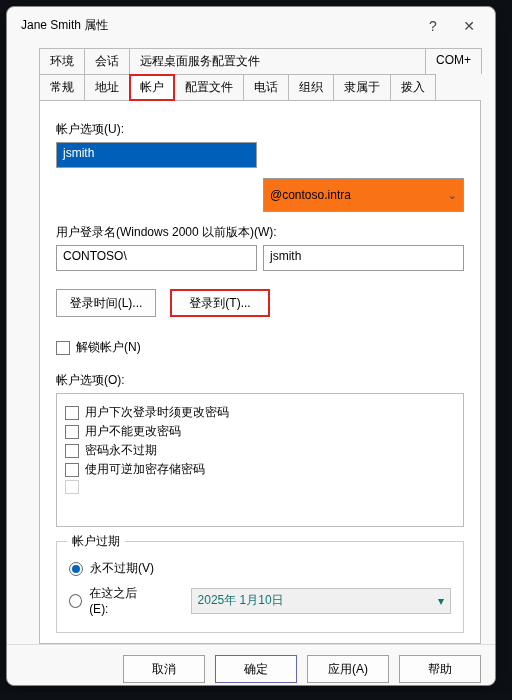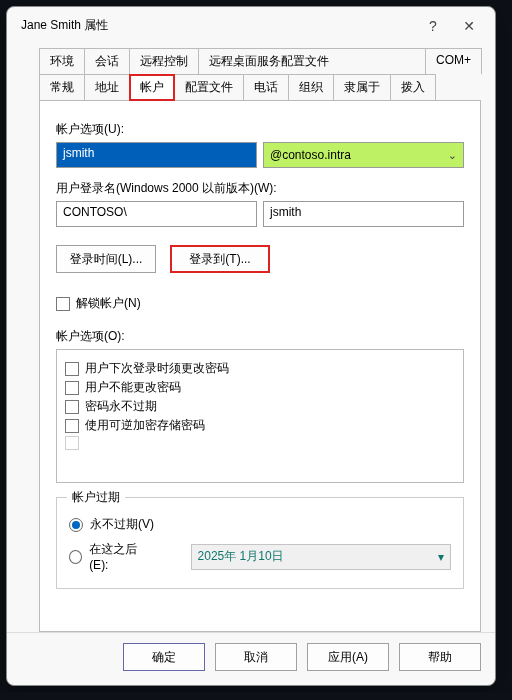--- a/index.html
+++ b/index.html
@@ -33,22 +33,22 @@
     padding: 14px 16px 10px 16px; flex: 1; overflow: hidden;
   }
   .redbox { outline: 2.5px solid #d22; outline-offset: -2px; }
   .lbl { margin: 6px 0 4px 0; }
   .row { display: flex; gap: 6px; }
   .txt {
     height: 26px; padding: 3px 6px; border: 1px solid #9a9a9a; background: #fff;
   }
   .txt.selected { background: #005fb8; color: #fff; }
   .combo {
-    height: 26px; border: 1px solid #9a9a9a; background: #bef264;
-    display: flex; align-items: center; padding: 0 6px; justify-content: space-between;
+    height: 34px; border: 1px solid #9a9a9a; background: #f97316;
+    display: flex; align-items: center; padding: 0 6px; justify-content: space-between; margin-top: 36px;
   }
   .chev { font-size: 11px; color: #444; }
   .btn {
     height: 28px; min-width: 100px; border: 1px solid #a0a0a0; background: #fdfdfd;
     display: inline-flex; align-items: center; justify-content: center;
     cursor: default;
   }
   .checkbox { display: flex; align-items: center; gap: 6px; margin: 2px 0; }
   .box {
     width: 14px; height: 14px; border: 1px solid #777; background: #fff;
@@ -89,21 +89,20 @@
     <span class="title">Jane Smith 属性</span>
     <span class="glyph">?</span>
     <span class="glyph">✕</span>
   </div>
 
   <div class="body">
     <div class="tabs">
       <div class="tabrow">
         <div class="tab">环境</div>
         <div class="tab">会话</div>
-        <div class="tab">远程控制</div>
         <div class="tab" style="flex:1">远程桌面服务配置文件</div>
         <div class="tab">COM+</div>
       </div>
       <div class="tabrow tabrow2">
         <div class="tab">常规</div>
         <div class="tab">地址</div>
         <div class="tab active redbox">帐户</div>
         <div class="tab">配置文件</div>
         <div class="tab">电话</div>
         <div class="tab">组织</div>
@@ -176,18 +175,18 @@
           <div class="datepick">
             <span>2025年  1月10日</span>
             <span>▾</span>
           </div>
         </div>
       </div>
     </div>
   </div>
 
   <div class="footer">
+    <div class="btn">取消</div>
     <div class="btn primary">确定</div>
-    <div class="btn">取消</div>
     <div class="btn disabled">应用(A)</div>
     <div class="btn">帮助</div>
   </div>
 </div>
 
 </body></html>

